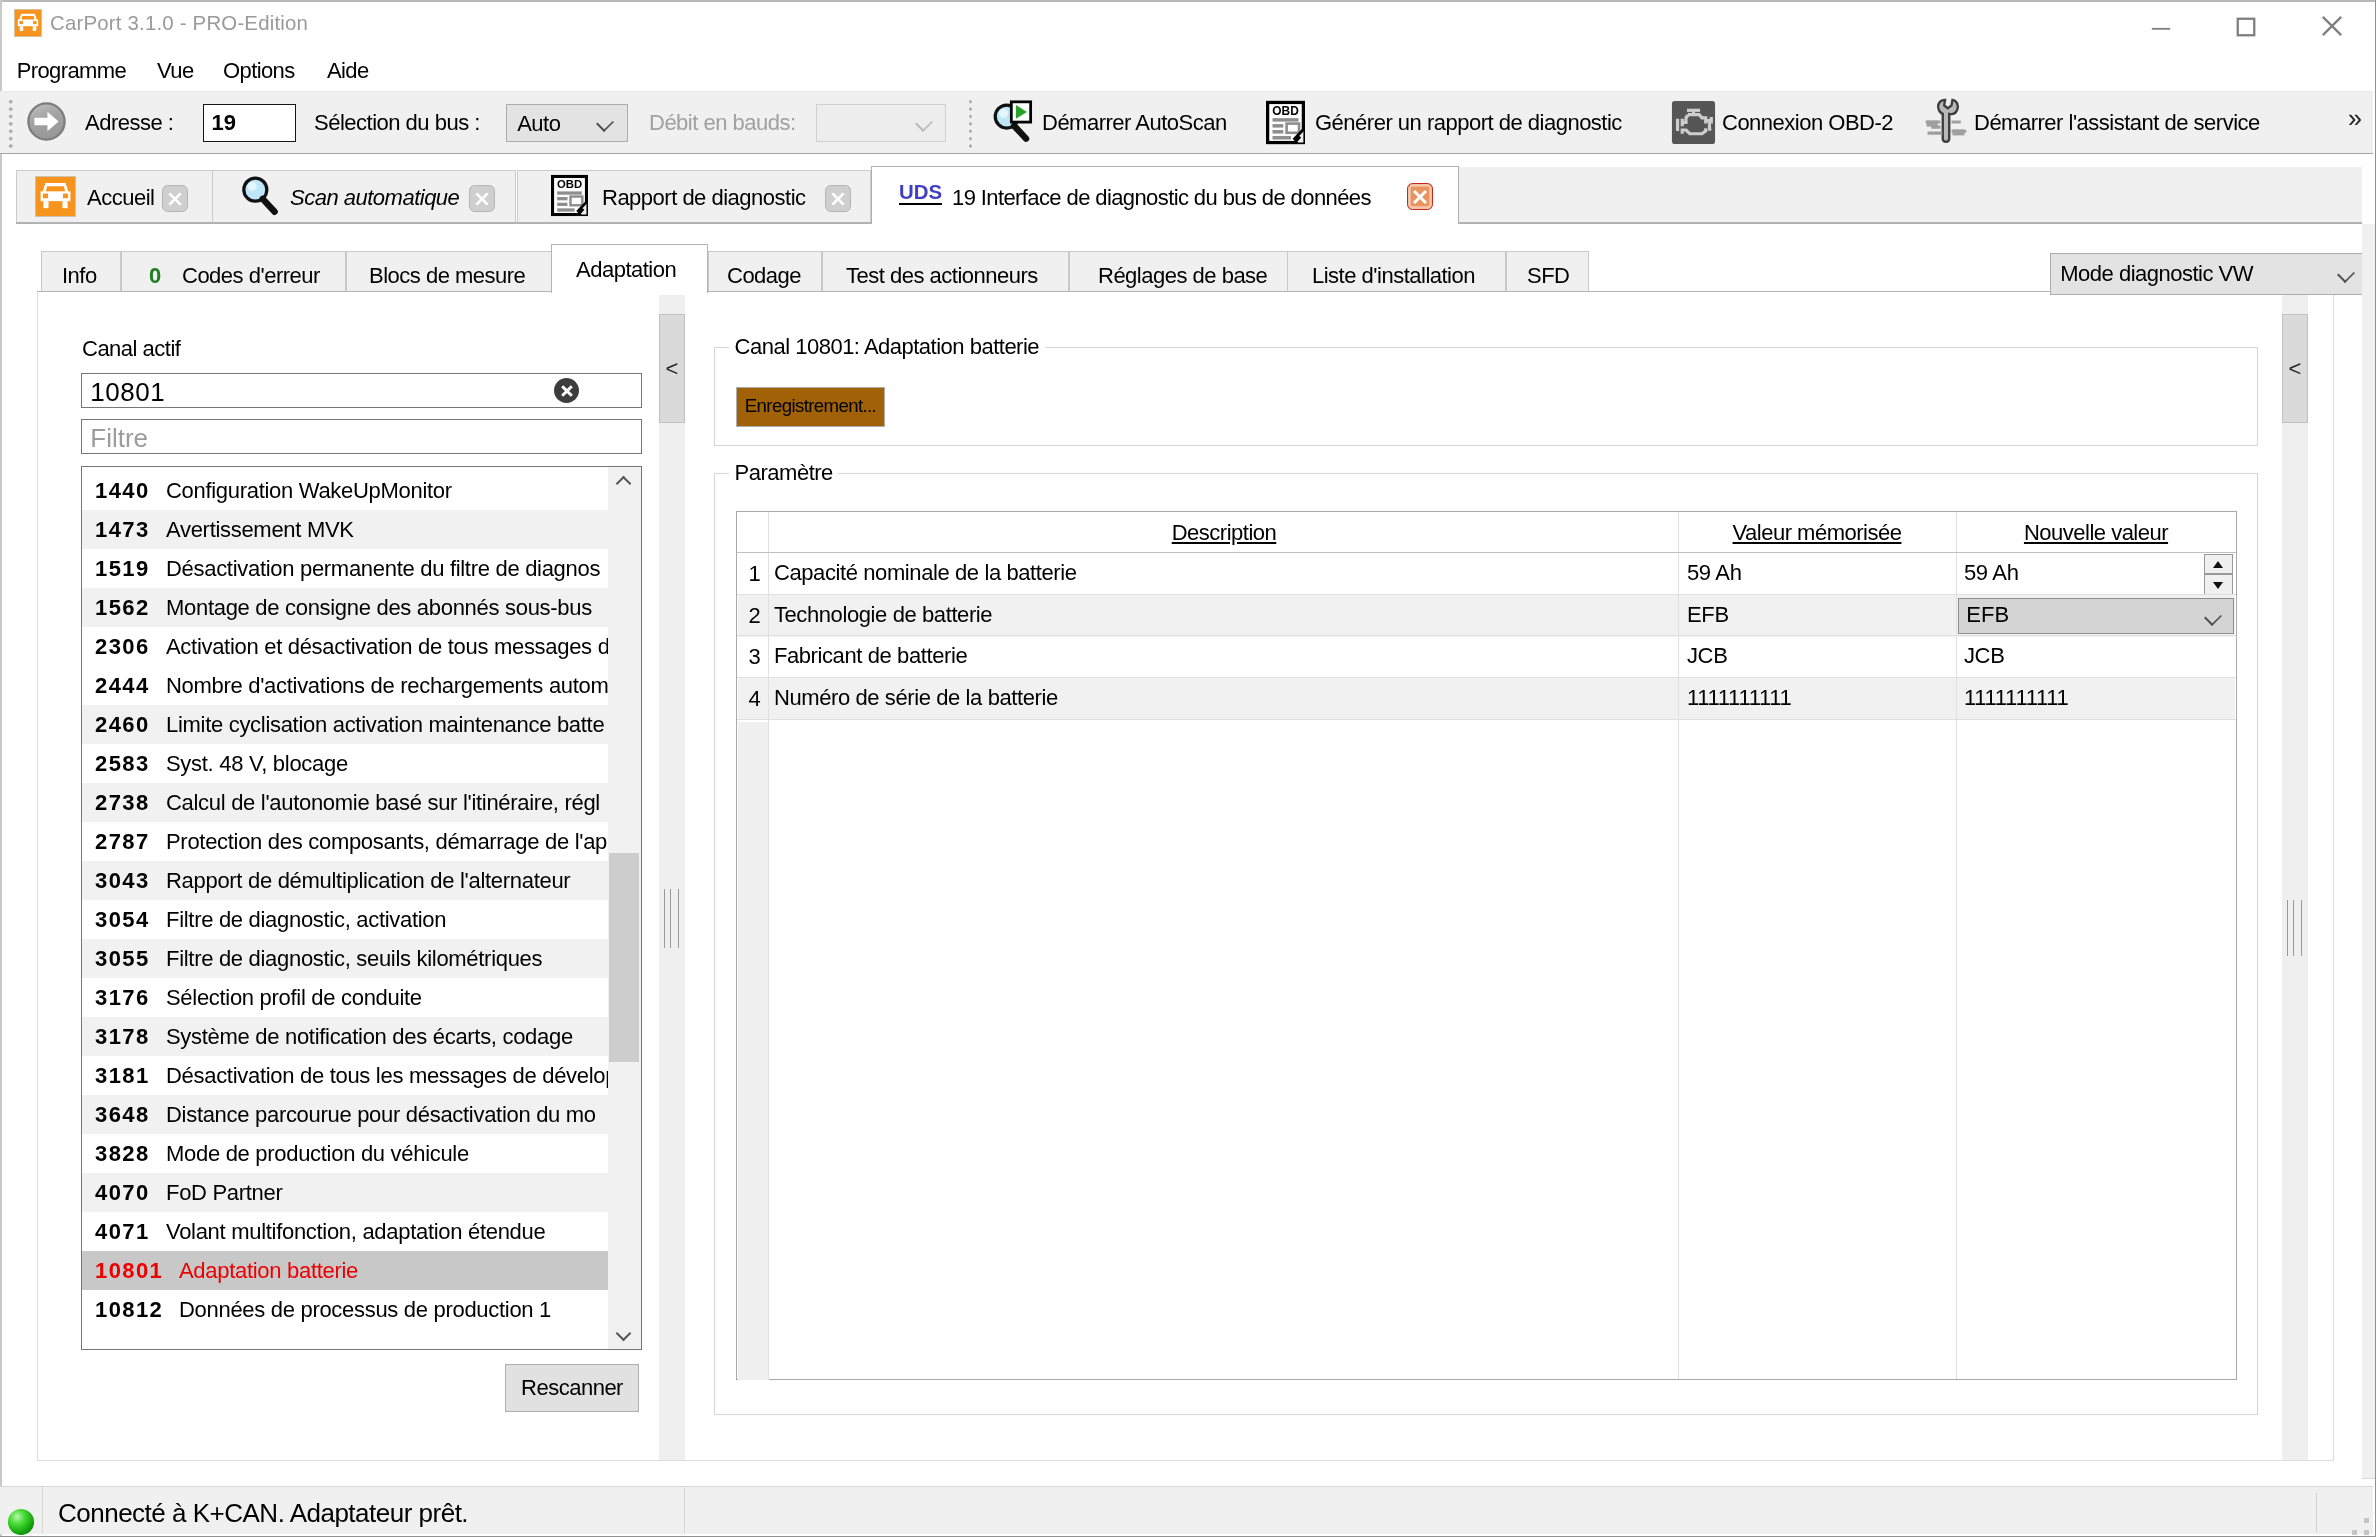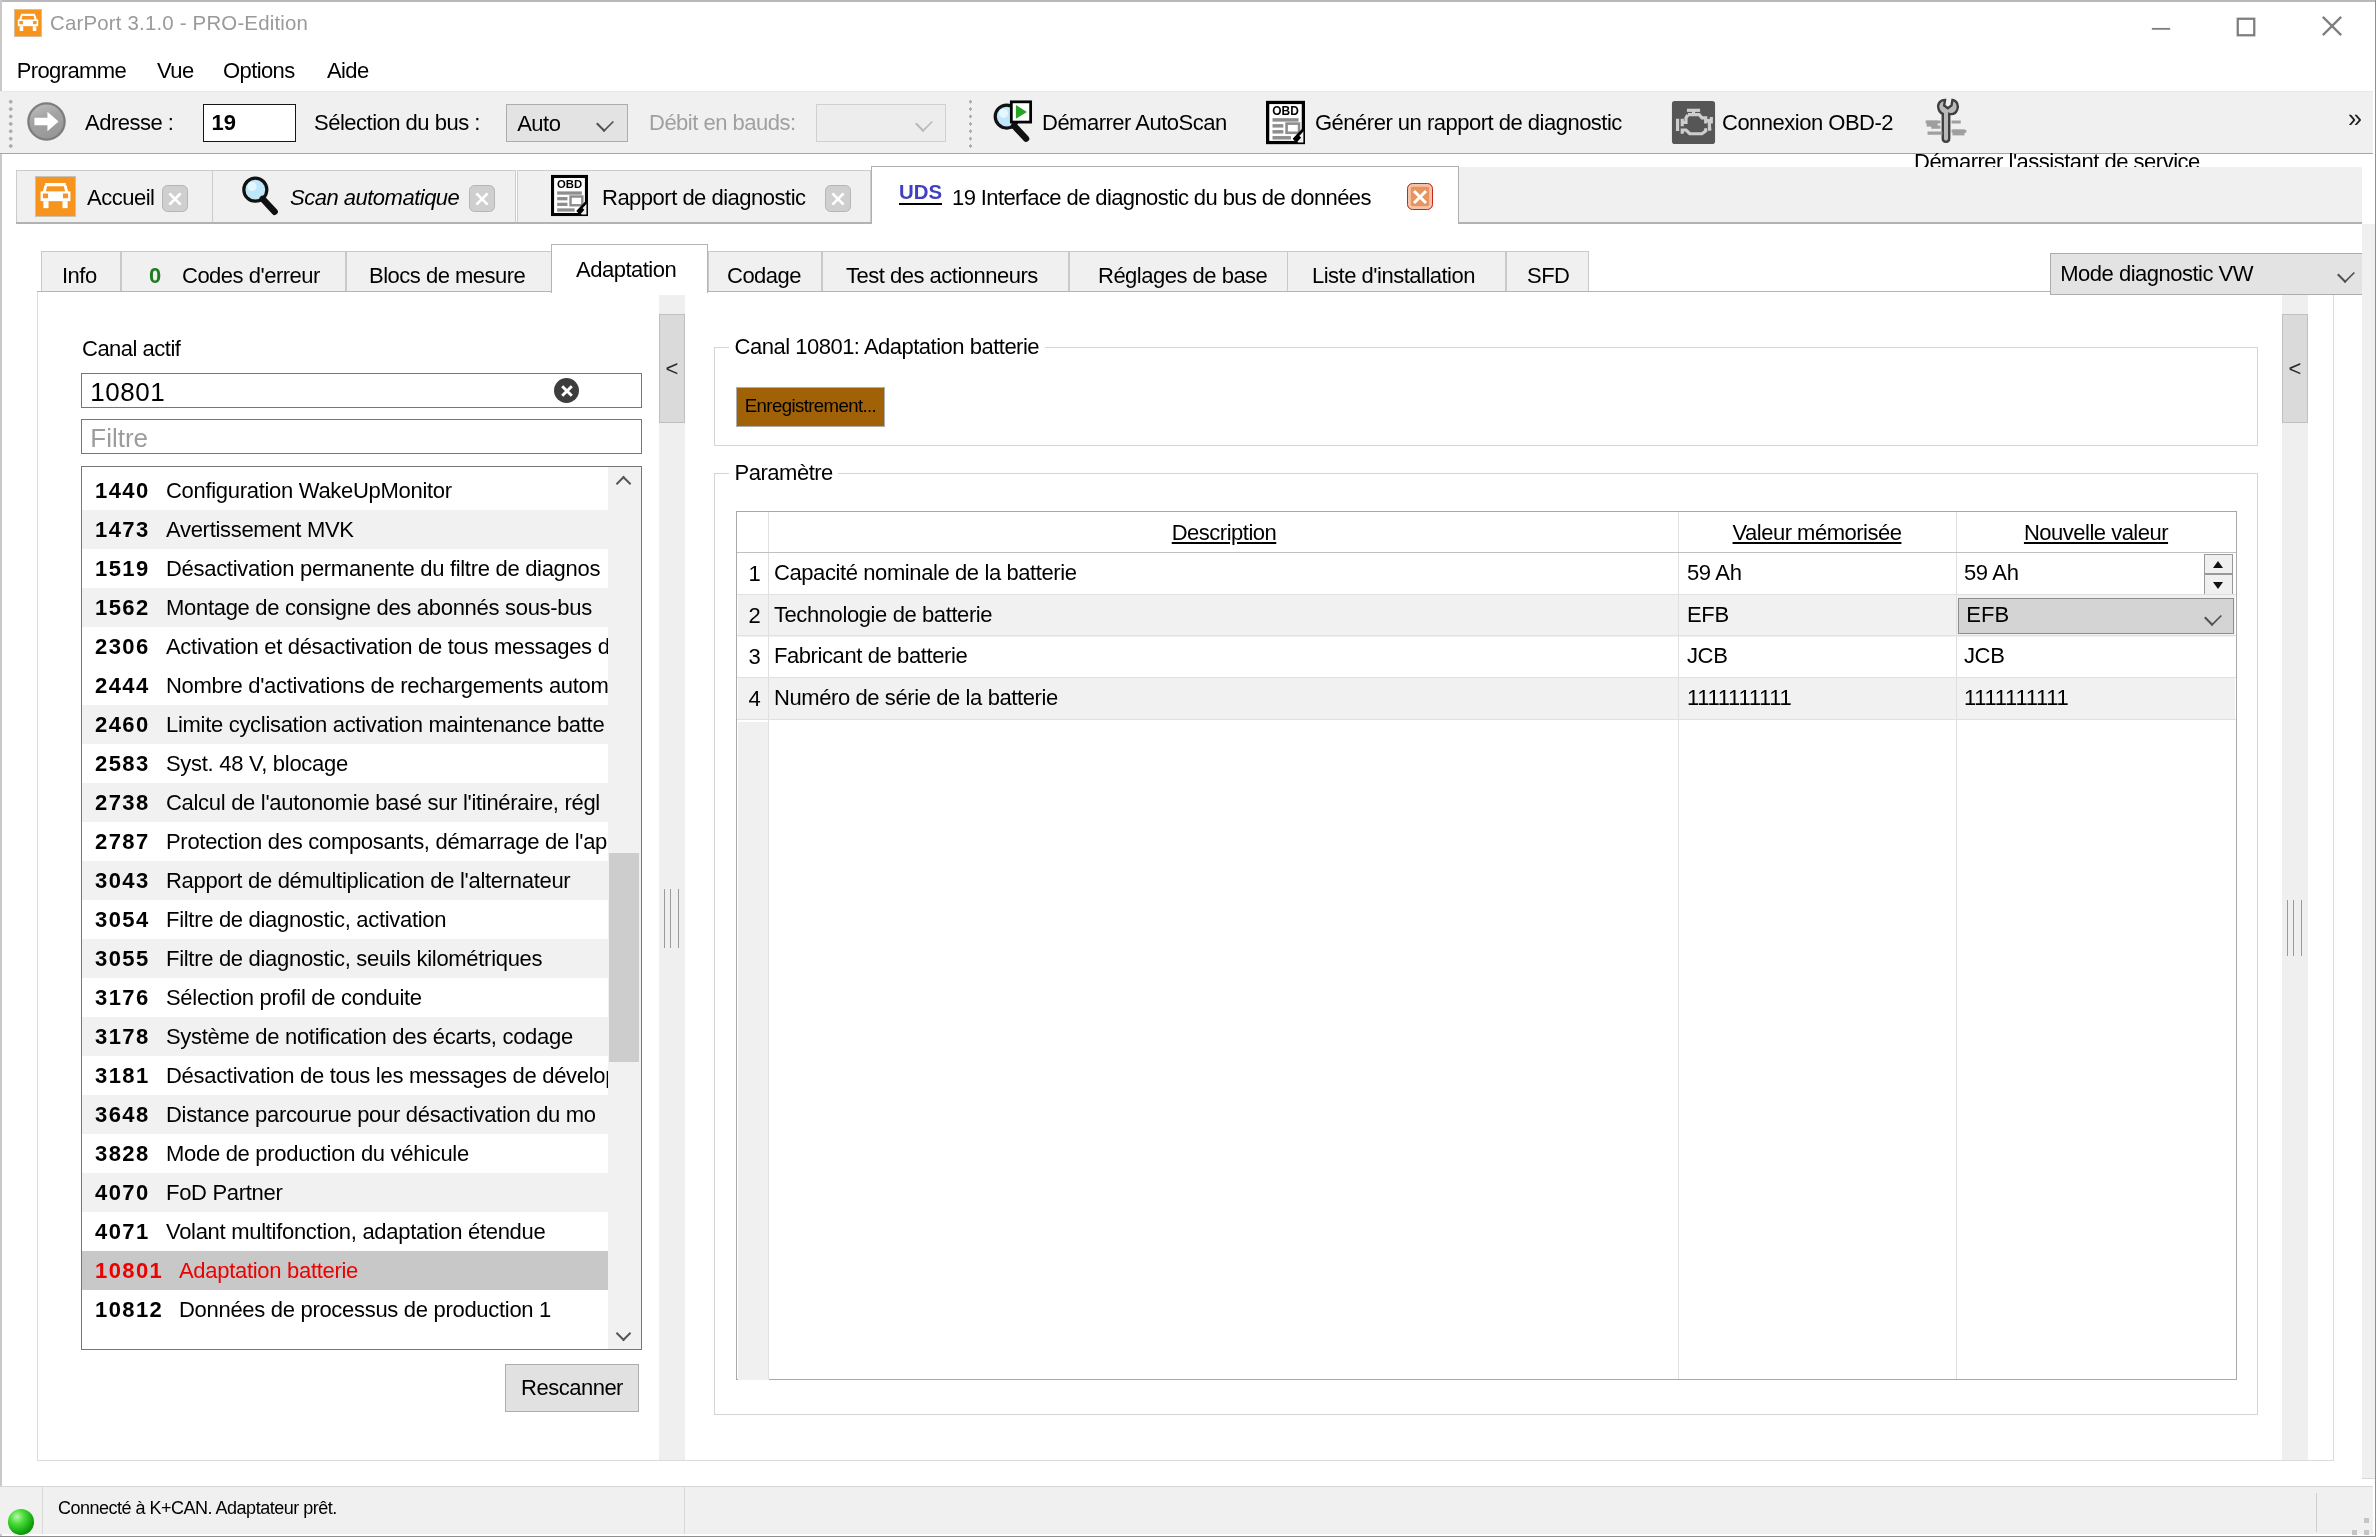--- a/index.html
+++ b/index.html
@@ -104,21 +104,21 @@
 #rowhdr-rest { position:absolute; left:0.9px; top:210px; width:31px; height:658px; background:#f0f0f0; }
 #spinner { position:absolute; left:1466px; top:0.9px; width:29px; height:41px; }
 .spinb { position:absolute; left:0; width:29px; height:20.4px; background:#f0f0f0; border:0.9px solid #999; }
 .tri-u { position:absolute; left:8.3px; top:6.5px; width:0; height:0; border-left:5.6px solid transparent; border-right:5.6px solid transparent; border-bottom:7.4px solid #111; }
 .tri-d { position:absolute; left:8.3px; top:6.5px; width:0; height:0; border-left:5.6px solid transparent; border-right:5.6px solid transparent; border-top:7.4px solid #111; }
 #efb-combo { position:absolute; left:1220px; top:2.8px; width:276px; height:36px; background:#d4d4d4; border:1.9px solid #8e8e8e; }
 #efb-combo span { position:absolute; left:7.4px; top:2.8px; font-size:22px; }
 
 
 #status { left:0; top:1486px; width:2373px; height:48px; background:#f0f0f0; border-top:0.9px solid #d7d7d7; }
-#status-txt { left:58px; top:1498px; font-size:18px; letter-spacing:-0.5px; }
+#status-txt { left:58px; top:1498px; font-size:26px; letter-spacing:-0.5px; }
 .sdot { position:absolute; background:#c5c5c5; width:4.6px; height:4.6px; }
 </style></head>
 <body>
 <div id="win">
 <div class="abs" style="left:0; top:0; width:2376px; height:1.9px; background:#b9b9b9;"></div>
 <div class="abs" style="left:0; top:0; width:1.9px; height:1538px; background:#c9c9c9;"></div>
 <div class="abs" style="left:2375px; top:0; width:1.9px; height:1538px; background:#909090;"></div>
 <div class="abs" style="left:0; top:1536px; width:2376px; height:1.9px; background:#909090;"></div>
 
 <svg class="abs" id="title-ico" viewBox="0 0 44 44">
@@ -208,21 +208,21 @@
 <svg class="abs" style="left:1922px; top:98px;" width="48" height="48" viewBox="0 0 52 52">
       <g>
 <path d="M18 12 C16 6 20 2 25 2 L24 8 L28 11 L32 8 L33 2 C38 3 40 8 38 13 C36.5 16.5 33 18 29.5 17.2 L29.5 44 C29.5 46 28 47.5 26 47.5 C24 47.5 22.5 46 22.5 44 L22.5 17.2 C20.5 16.5 18.8 14.6 18 12 Z" fill="#b9b9b9" stroke="#3f3f3f" stroke-width="2.6"></path>
 <g stroke="#9f9f9f" stroke-width="3.4">
 <path d="M4 26 L20 26 M10 31.5 L20 31.5 M32 26 L42 26 M32 36 L48 36 M6 38 L22 38"></path>
 </g>
 <rect x="5" y="24.5" width="12" height="6.5" fill="#9f9f9f"></rect>
 <rect x="33" y="34" width="13" height="6.5" fill="#9f9f9f"></rect>
 </g>
     </svg>
-<div class="abs tb-btn-txt tb-dis" style="left:1914px;margin-top:39px;">Démarrer l'assistant de service</div>
+<div class="abs tb-btn-txt tb-dis" style="left:1974px;">Démarrer l'assistant de service</div>
 <div class="abs" style="left:2348px; top:104px; font-size:25px; color:#222;">»</div>
 
 <div class="abs t1" style="left:16px; width:197px;"></div>
 <svg class="abs" style="left:35px; top:176px;" width="41" height="41" viewBox="0 0 44 44">
       <rect x="0.5" y="0.5" width="43" height="43" fill="#f7941e" stroke="#c9c2b8" stroke-width="1"></rect>
 <rect x="11" y="7.5" width="22" height="3.5" fill="#fff"></rect>
 <path d="M10.2 10 L8 18 L11.5 18 L13 10.5 Z" fill="#fff"></path>
 <path d="M33.8 10 L36 18 L32.5 18 L31 10.5 Z" fill="#fff"></path>
 <rect x="6" y="16.5" width="32" height="10.5" fill="#fff"></rect>
 <rect x="8.5" y="18.8" width="5.5" height="5" fill="#f7941e"></rect>

